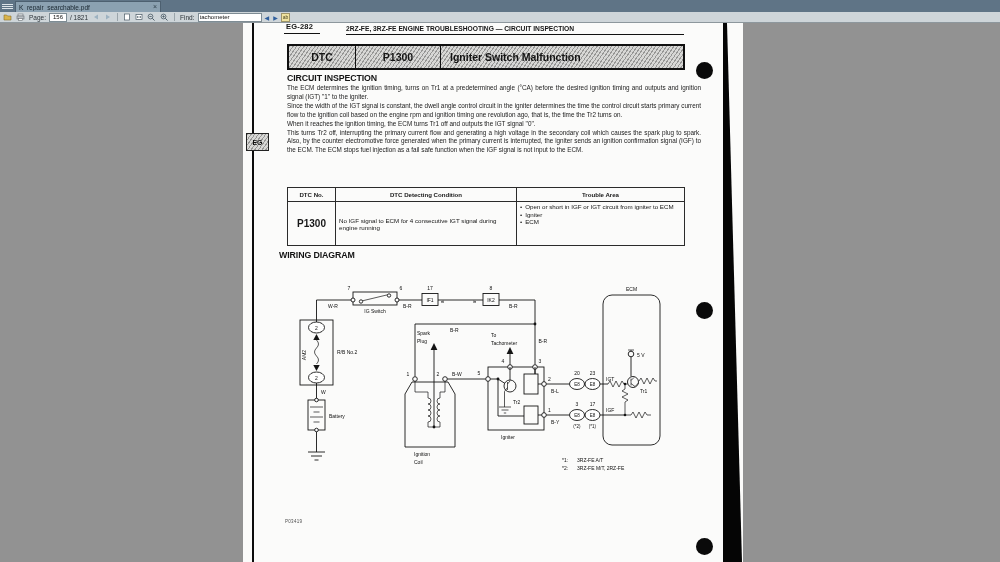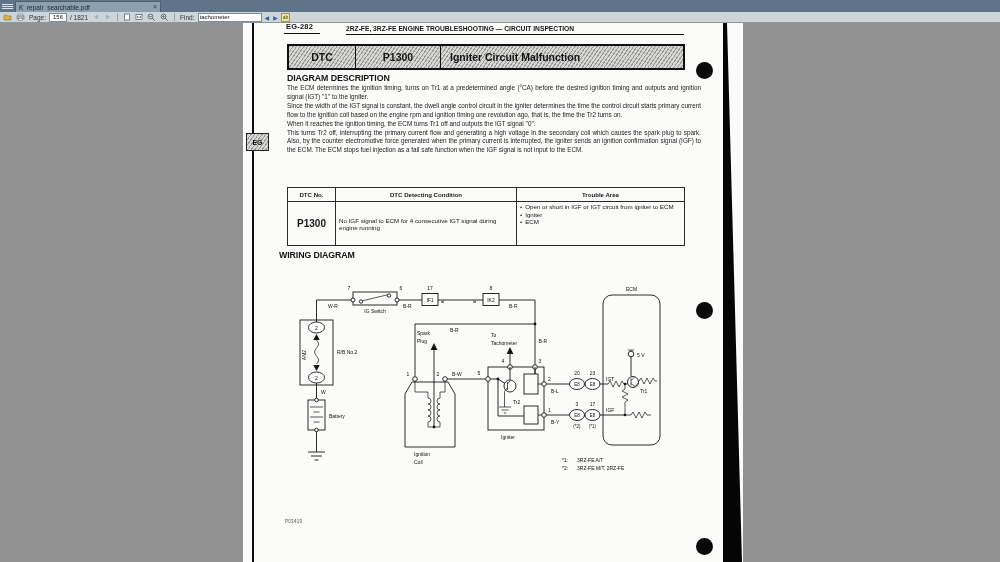--- a/index.html
+++ b/index.html
@@ -154,24 +154,24 @@
         </div>
 
       <div class="pg-code">EG-282</div>
       <div class="pg-code-rule"></div>
       <div class="pg-title">2RZ-FE, 3RZ-FE ENGINE TROUBLESHOOTING  —  CIRCUIT INSPECTION</div>
       <div class="pg-title-rule"></div>
 
       <div class="dtc-banner hatch">
         <div class="c1">DTC</div>
         <div class="c2">P1300</div>
-        <div class="c3">Igniter Circuit Malfunction</div>
+        <div class="c3">Igniter Switch Malfunction</div>
       </div>
 
-      <div class="sec-head" style="left:44px;top:50px;">DIAGRAM DESCRIPTION</div>
+      <div class="sec-head" style="left:44px;top:50px;">CIRCUIT INSPECTION</div>
       <div class="desc">
         <div>The ECM determines the ignition timing, turns on Tr1 at a predetermined angle (°CA) before the desired ignition timing and outputs and ignition signal (IGT) ''1'' to the igniter.</div>
         <div>Since the width of the IGT signal is constant, the dwell angle control circuit in the igniter determines the time the control circuit starts primary current flow to the ignition coil based on the engine rpm and ignition timing one revolution ago, that is, the time the Tr2 turns on.</div>
         <div>When it reaches the ignition timing, the ECM turns Tr1 off and outputs the IGT signal ''0''.</div>
         <div>This turns Tr2 off, interrupting the primary current flow and generating a high voltage in the secondary coil which causes the spark plug to spark. Also, by the counter electromotive force generated when the primary current is interrupted, the igniter sends an ignition confirmation signal (IGF) to the ECM. The ECM stops fuel injection as a fail safe function when the IGF signal is not input to the ECM.</div>
       </div>
 
       <table class="dtc">
         <colgroup>
             <col style="width:48px">

